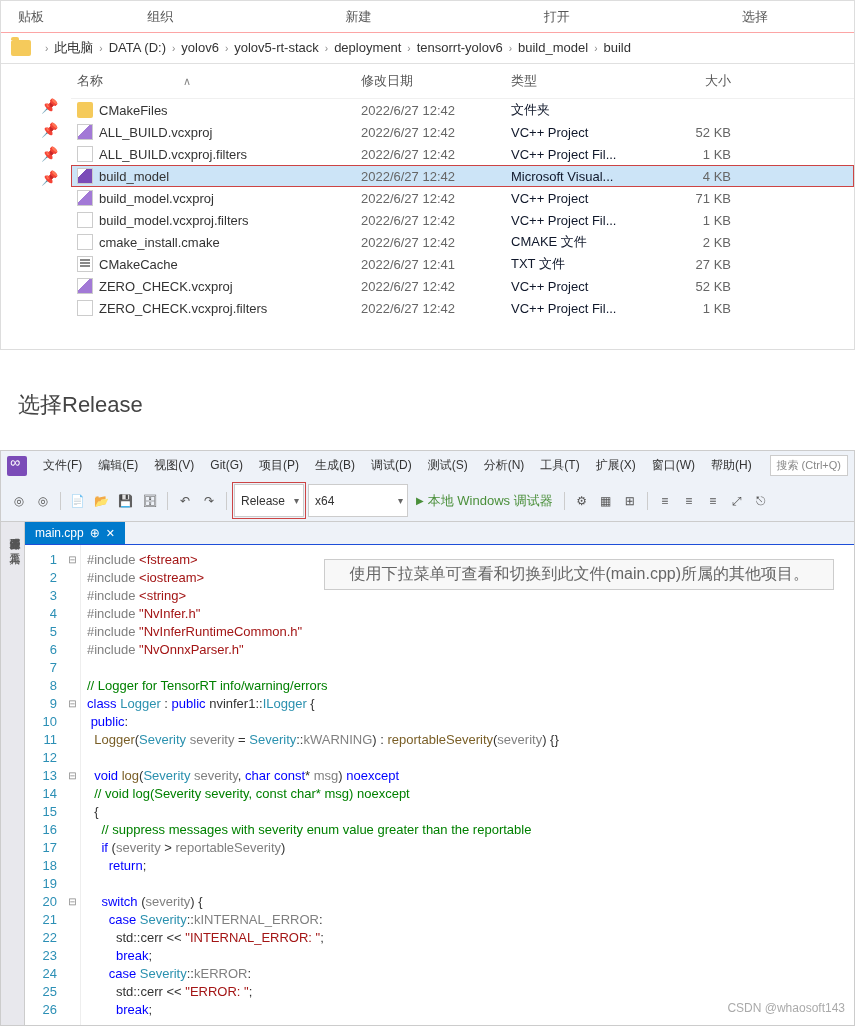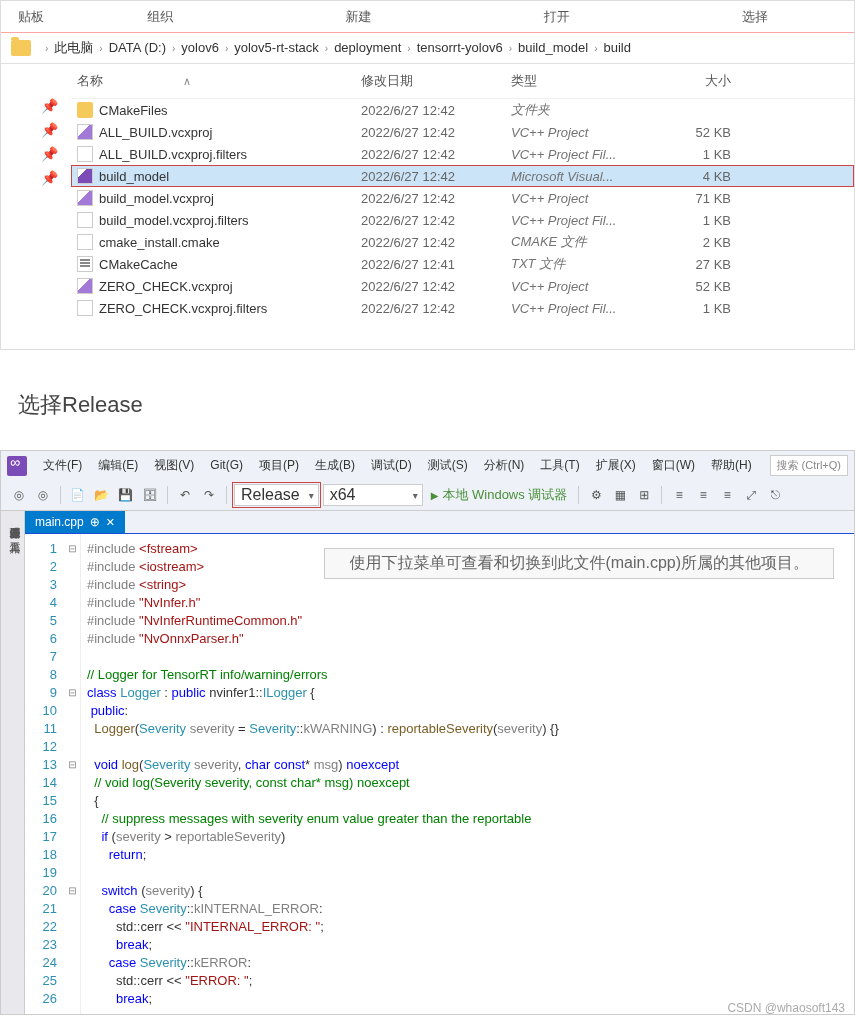--- a/index.html
+++ b/index.html
@@ -35,38 +35,38 @@
 .fname { width: 290px; display: flex; align-items: center; padding-left: 6px; text-align: right; }
 .ficon { width: 16px; height: 16px; margin-right: 6px; flex-shrink: 0; }
 .ficon.folder { background: #f5ca5b; border-radius: 2px; }
 .ficon.vcxproj { background: linear-gradient(135deg, #fff 40%, #a279d6 40%); border: 1px solid #ccc; }
 .ficon.filters { background: #fff; border: 1px solid #ccc; position: relative; }
 .ficon.sln { background: linear-gradient(135deg, #fff 30%, #7b4cb8 30%); border: 1px solid #ccc; }
 .ficon.cmake { background: #fff; border: 1px solid #ccc; }
 .ficon.txt { background: #fff; border: 1px solid #ccc; position: relative; }
 .ficon.txt::after { content: ''; position: absolute; top: 2px; left: 2px; right: 2px; height: 2px; background: #888; box-shadow: 0 3px 0 #888, 0 6px 0 #888; }
 .fdate { width: 150px; color: #666; }
-.ftype { width: 150px; color: #737373; font-style: italic; }
+.ftype { width: 150px; color: #0f172a; }
 .fsize { width: 80px; text-align: right; color: #666; padding-right: 10px; }
 
 
 .section-heading { font-size: 22px; color: #444; margin: 40px 0 30px 18px; font-weight: normal; }
 
 
 .vs { border: 1px solid #ccc; background: #f5f5f5; }
 .vs-menu { display: flex; align-items: center; padding: 4px 6px; background: #eef2f8; font-size: 12px; color: #333; }
 .vs-logo { width: 20px; height: 20px; background: #7b4cb8; margin-right: 8px; border-radius: 2px; position: relative; }
 .vs-logo::after { content: '∞'; color: #fff; position: absolute; top: -2px; left: 3px; font-size: 14px; }
 .vs-menu-item { padding: 2px 8px; }
 .vs-search { margin-left: auto; border: 1px solid #ccc; padding: 2px 6px; background: #fff; color: #888; font-size: 11px; }
 
 .vs-toolbar { display: flex; align-items: center; padding: 4px 8px; background: #eef2f8; border-bottom: 1px solid #ccc; gap: 4px; }
 .tb-btn { width: 20px; height: 20px; display: flex; align-items: center; justify-content: center; color: #555; font-size: 12px; }
 .tb-sep { width: 1px; height: 18px; background: #ccc; margin: 0 3px; }
-.tb-dropdown { border: 1px solid #ccc; background: #fff; padding: 2px 18px 2px 6px; font-size: 16px; height: 22px; display: flex; align-items: center; position: relative; }
+.tb-dropdown { border: 1px solid #ccc; background: #fff; padding: 2px 18px 2px 6px; font-size: 12px; height: 33px; display: flex; align-items: center; position: relative; }
 .tb-dropdown::after { content: '▾'; position: absolute; right: 4px; color: #666; font-size: 10px; }
 .tb-dropdown.release { outline: 1px solid #c44; outline-offset: 1px; }
 .tb-debug { color: #4a8f3a; display: flex; align-items: center; gap: 4px; padding: 0 4px; }
 .tb-debug::before { content: '▶'; color: #4a8f3a; font-size: 10px; }
 
 .vs-body { display: flex; background: #fff; }
 .vs-sidebar { width: 24px; background: #e8e8ed; writing-mode: vertical-rl; text-orientation: mixed; font-size: 11px; color: #555; padding: 8px 2px; border-right: 1px solid #ccc; }
 .vs-sidebar span { margin-bottom: 12px; }
 
 .vs-editor { flex: 1; background: #fff; }

